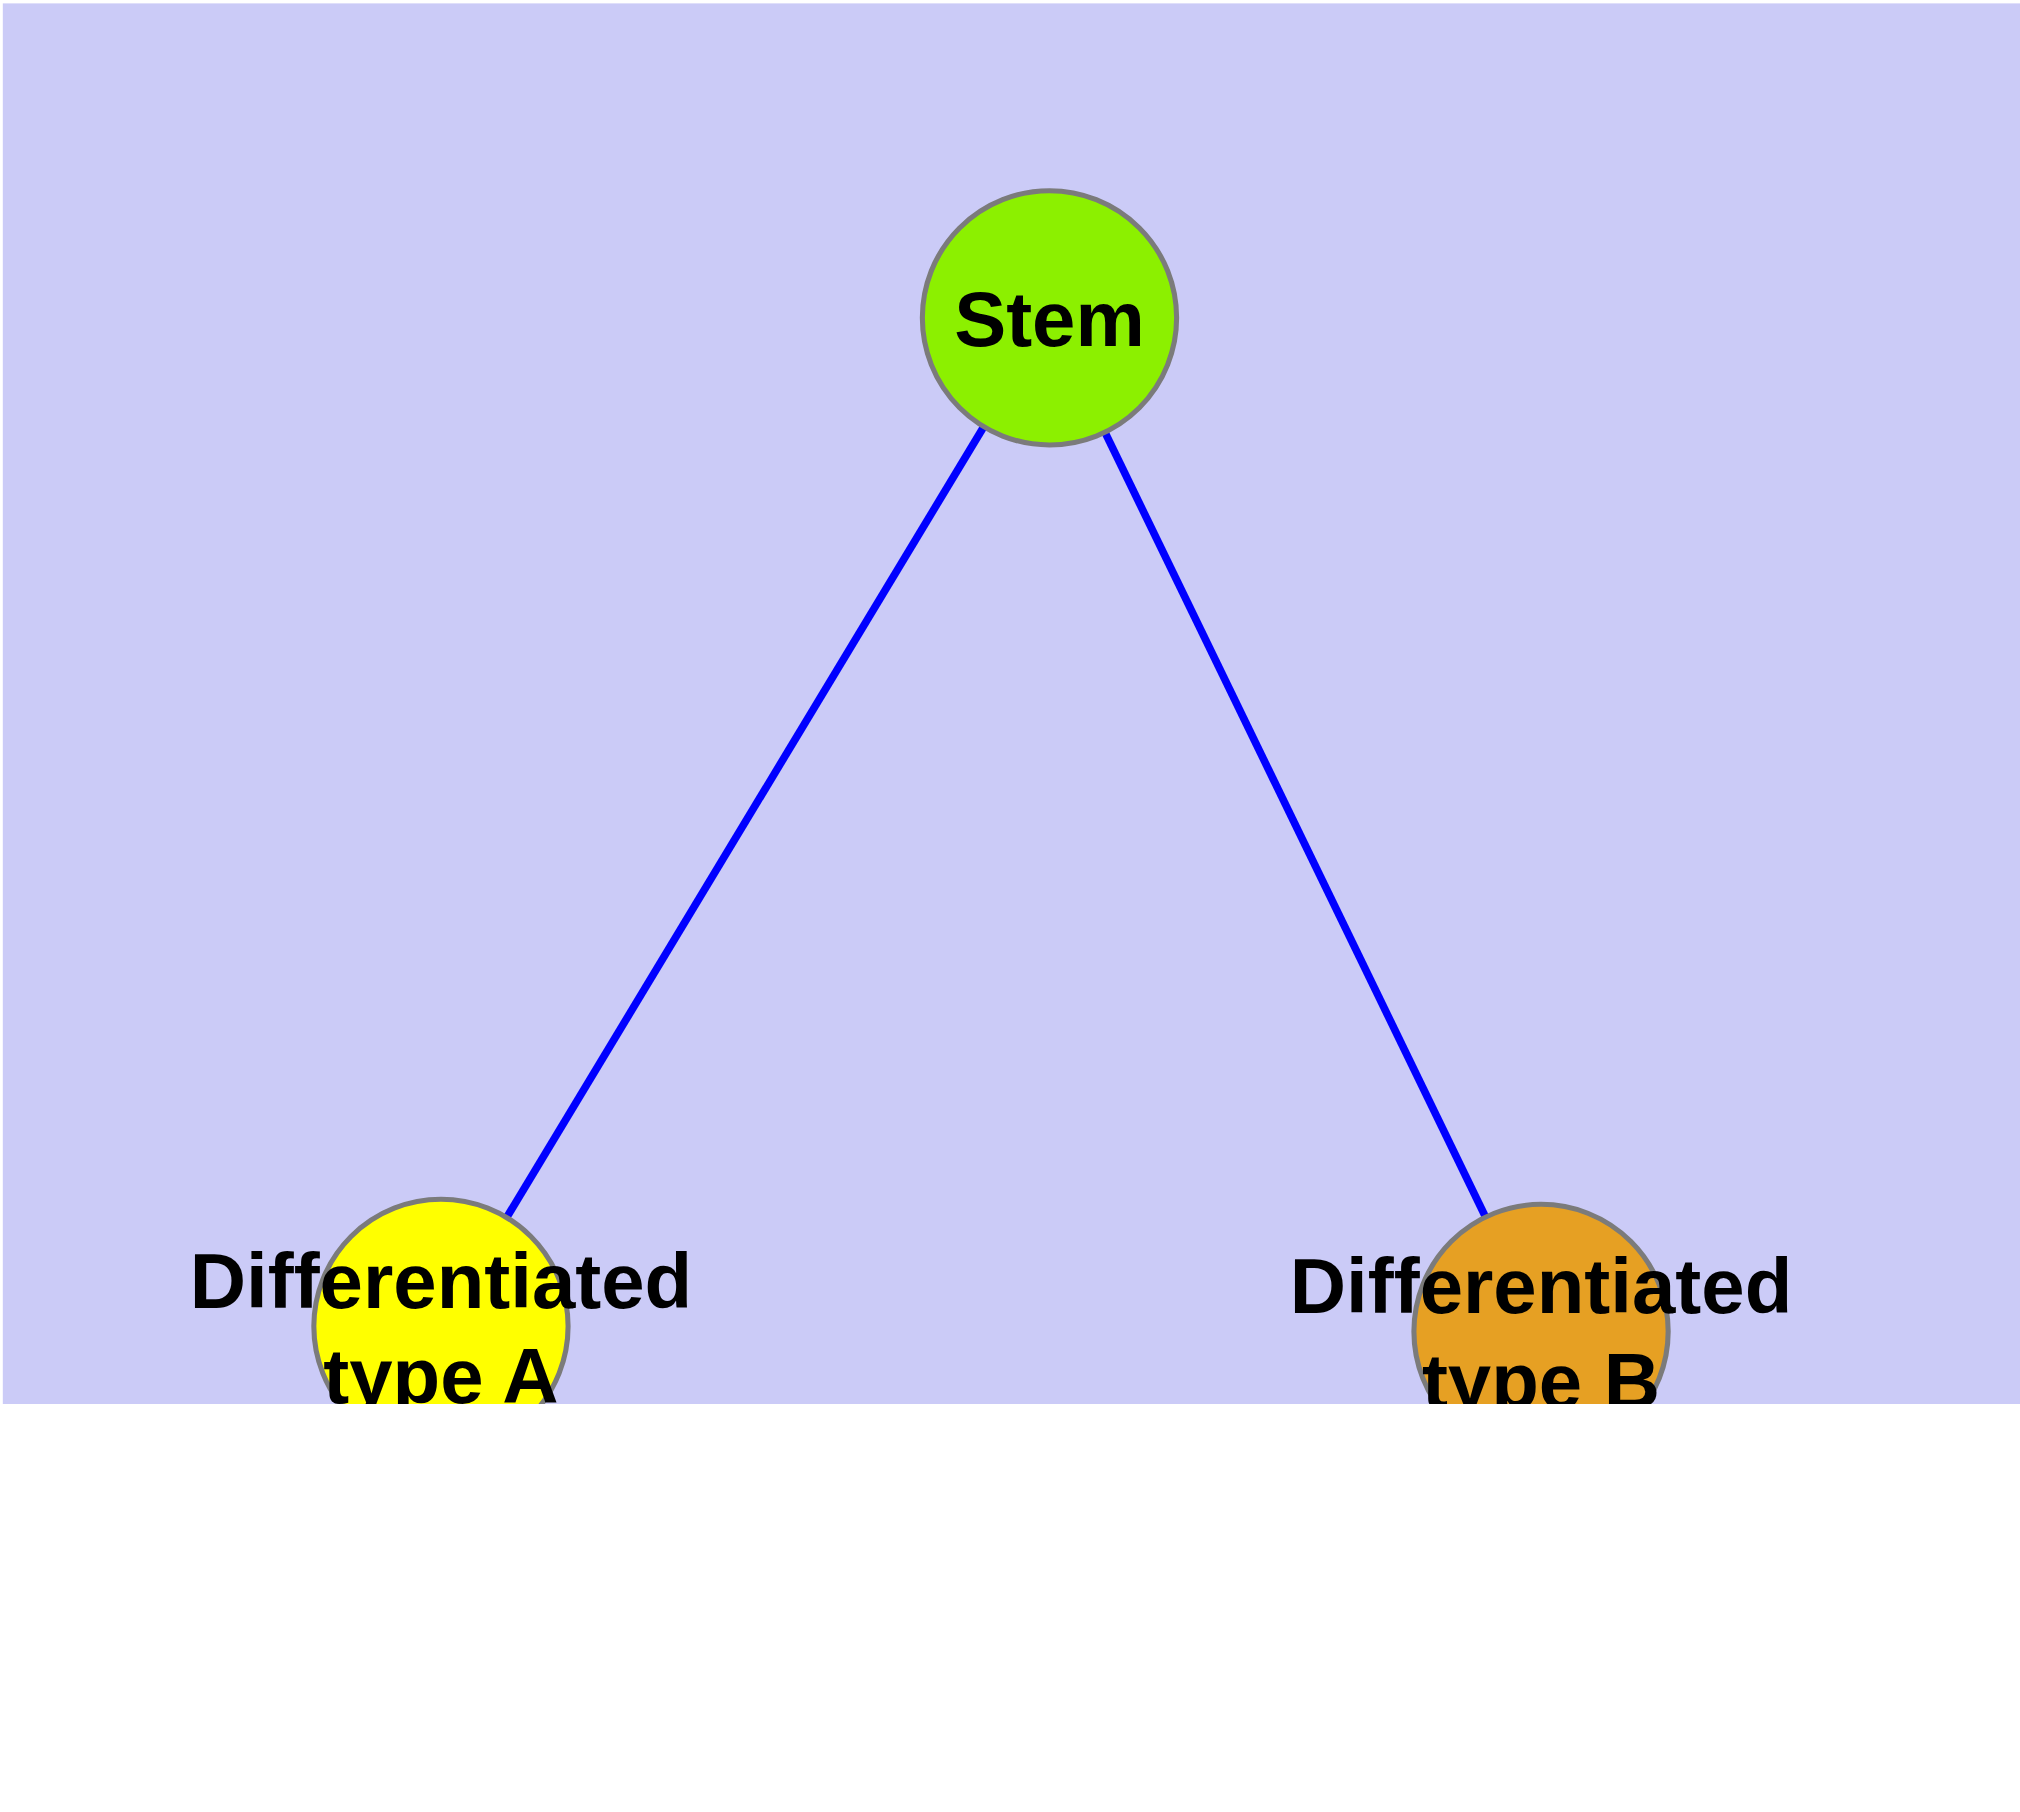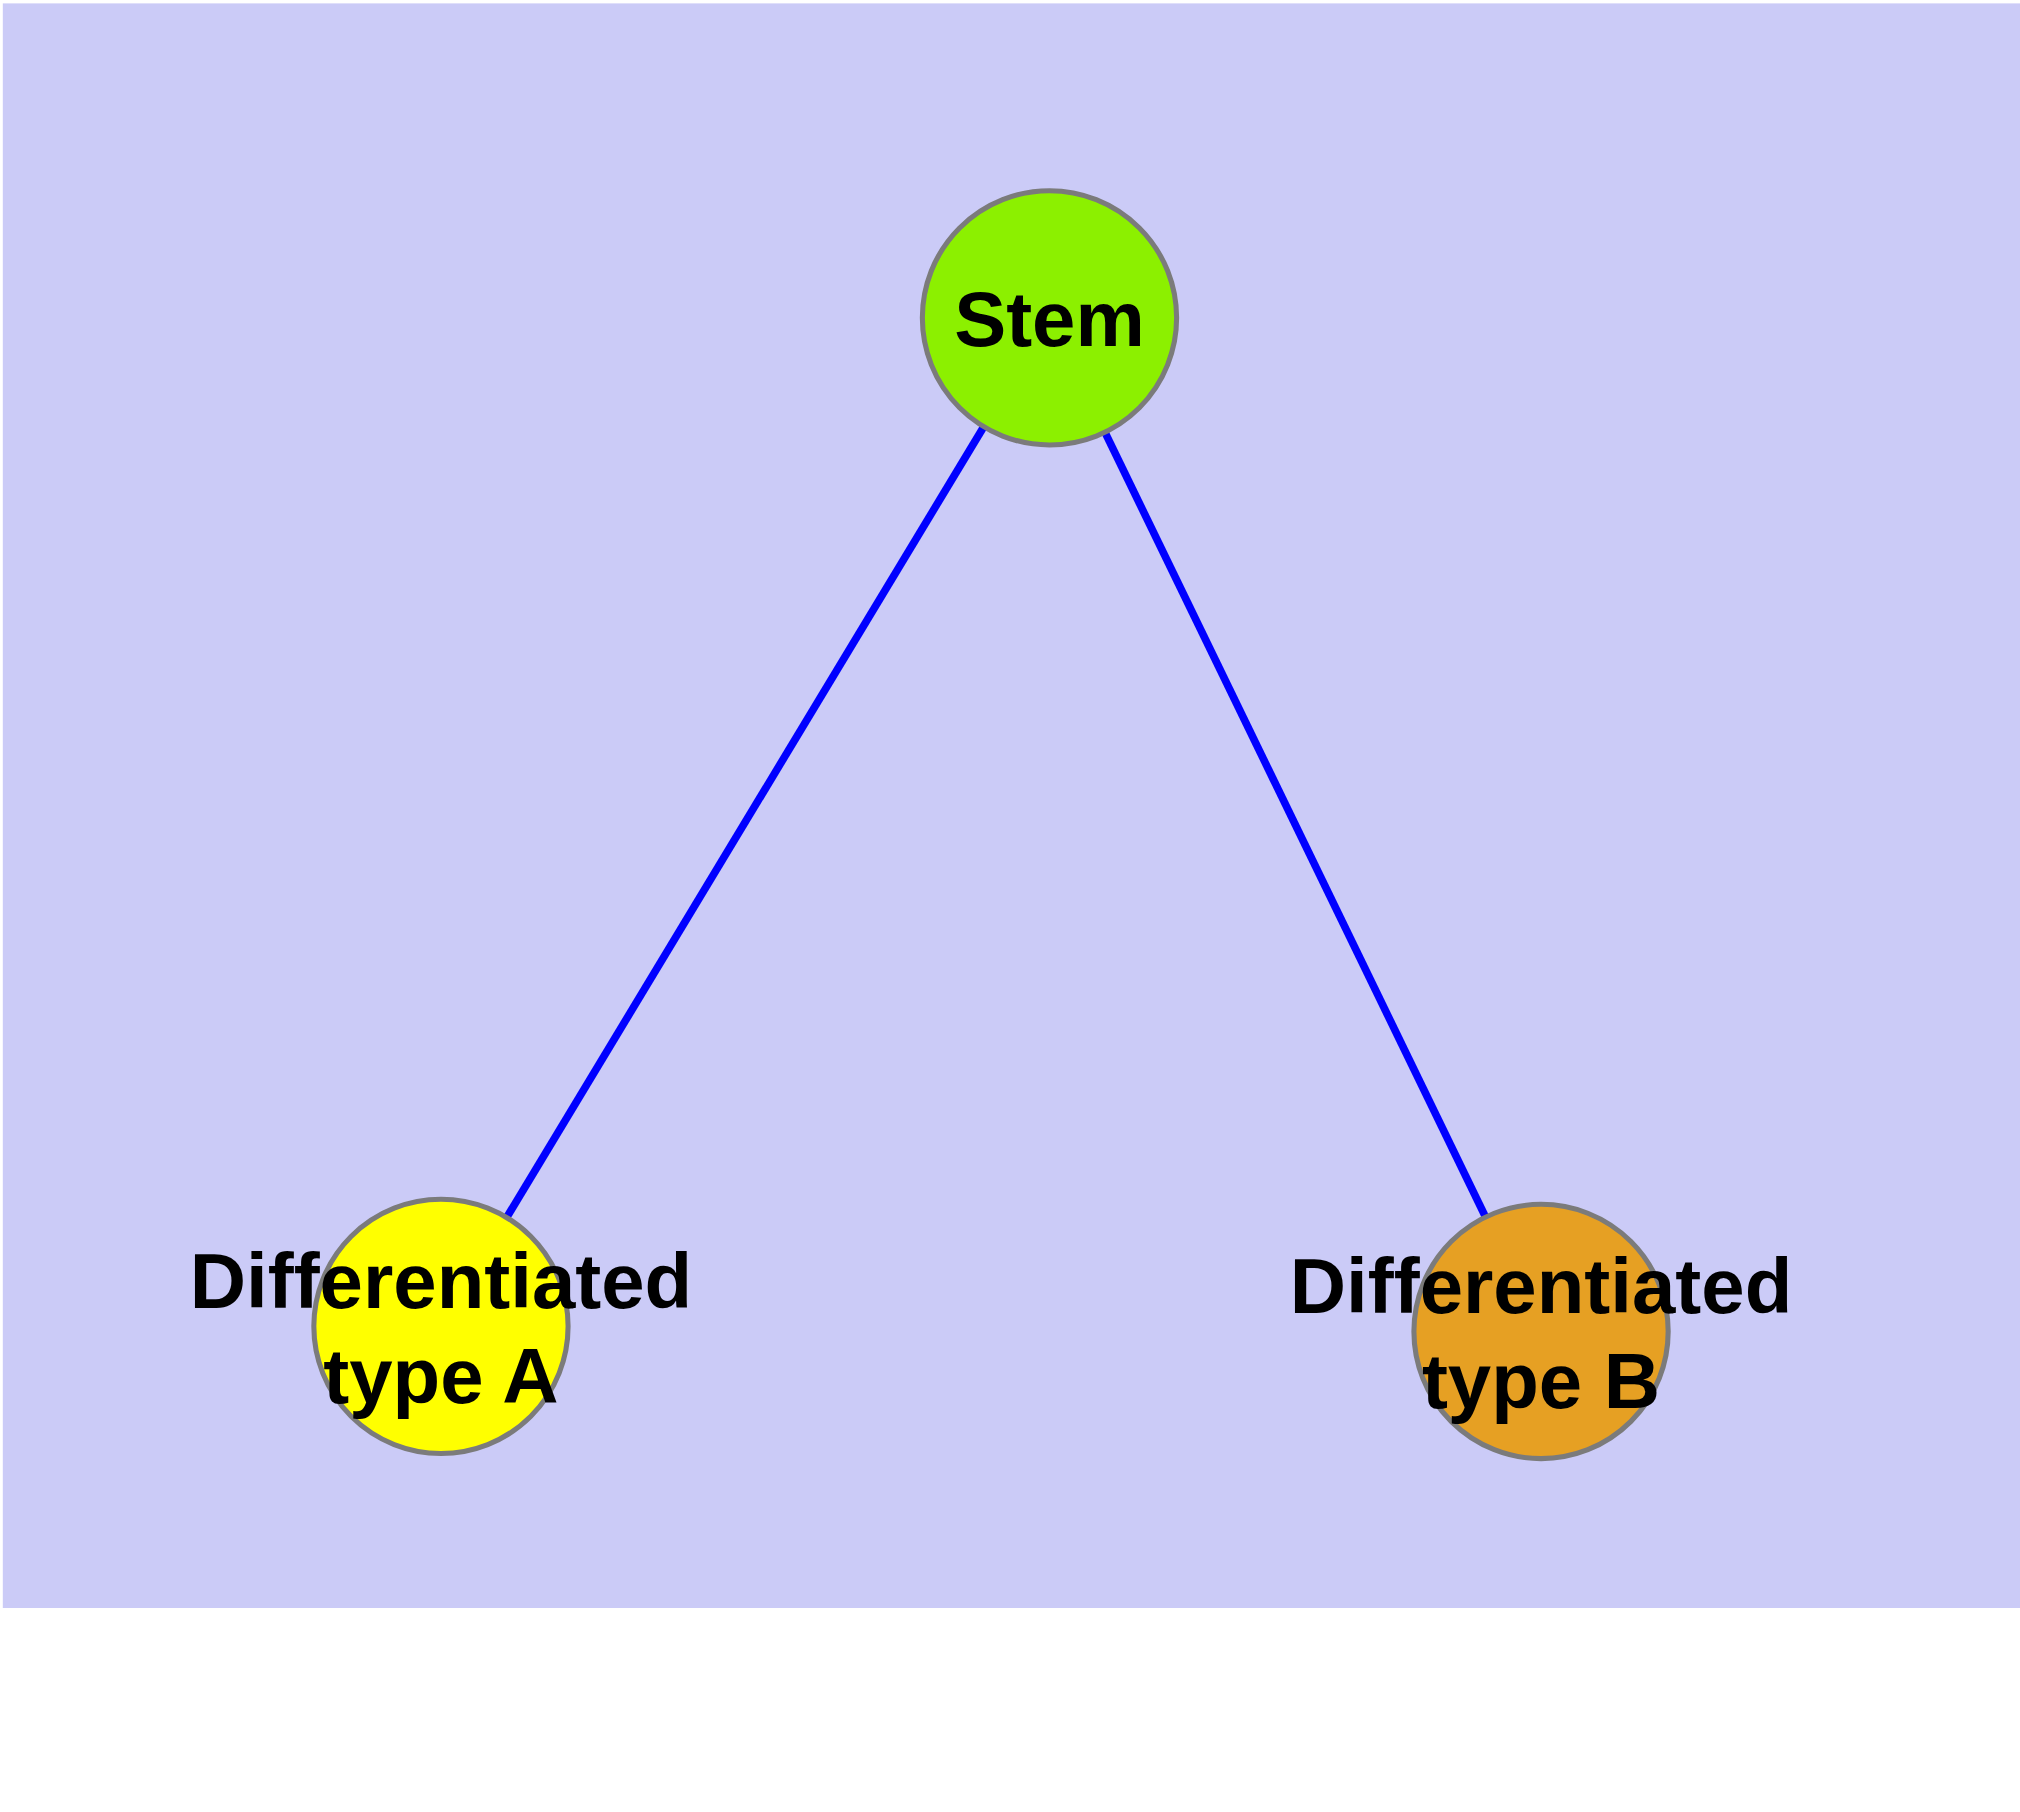--- a/index.html
+++ b/index.html
@@ -4,21 +4,21 @@
 <style>
   html, body {
     margin: 0;
     padding: 0;
     background: #ffffff;
     font-family: "Liberation Sans", sans-serif;
   }
   .stage {
     position: relative;
     width: 2021px;
-    height: 1608px;
+    height: 1404px;
     background: #ffffff;
     overflow: hidden;
   }
   svg.graph {
     display: block;
     position: absolute;
     left: 0;
     top: 0;
   }
   .node-label {

